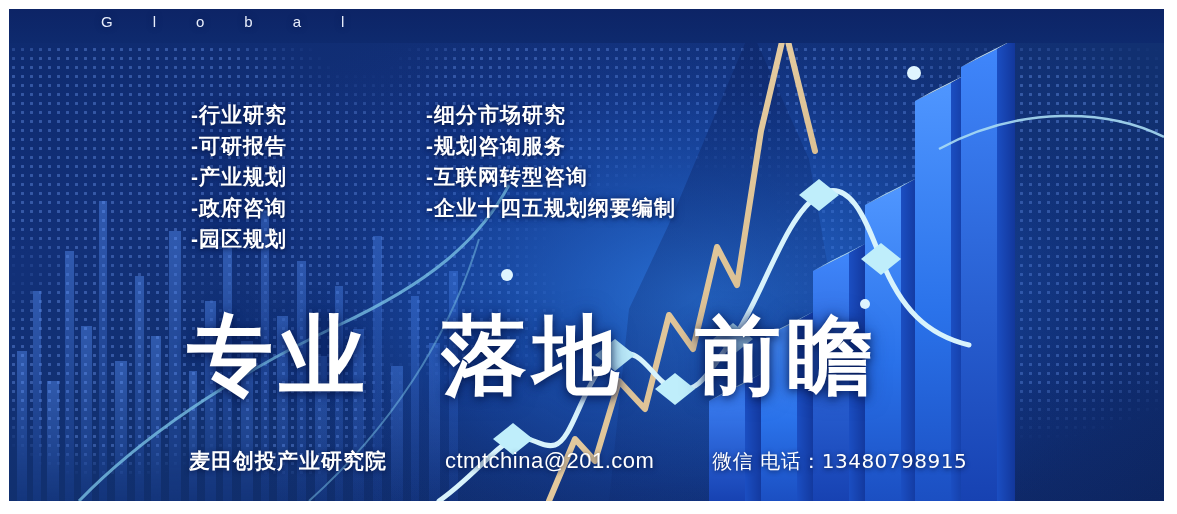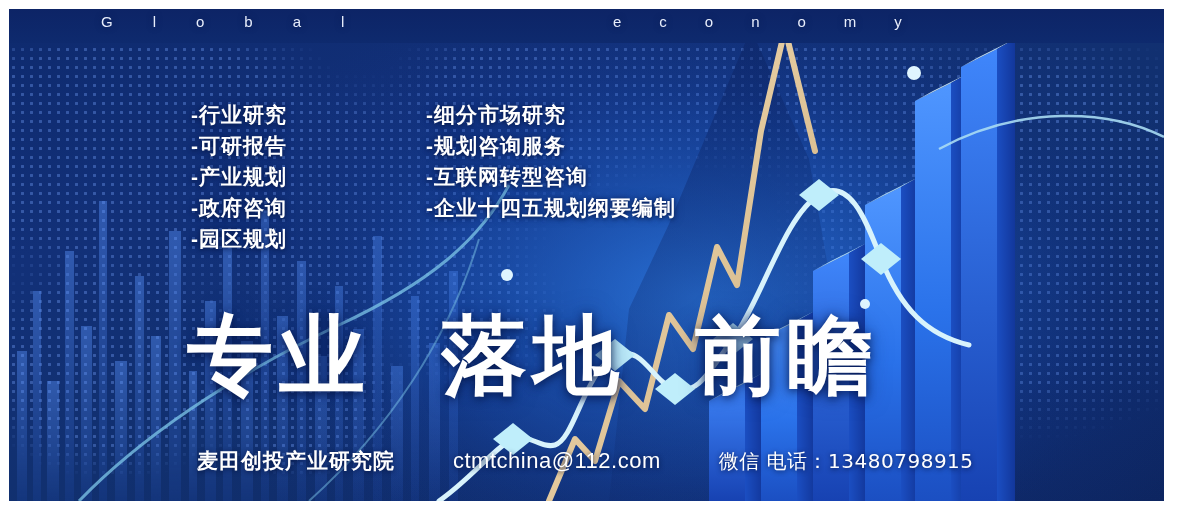--- a/index.html
+++ b/index.html
@@ -154,21 +154,20 @@
   #footer-row {
     position: absolute;
     left: 180px;
     top: 438px;
     z-index: 11;
     display: flex;
     align-items: baseline;
     color: #ffffff;
     white-space: nowrap;
     text-shadow: 0 1px 5px rgba(5,20,66,0.95);
-    padding-left: 8px;
   }
   #footer-row .f-cn {
     font-family: "DejaVu Sans", "Liberation Sans", sans-serif;
     font-weight: 700;
     font-size: 21px;
     letter-spacing: 1px;
   }
   #footer-row .f-mail {
     font-family: "Liberation Sans", sans-serif;
     font-weight: 400;
@@ -320,21 +319,20 @@
         <circle cx="905" cy="64" r="7"></circle>
       </g>
 
       <path d="M930,140 C1010,96 1100,100 1155,128" fill="none" stroke="#a9dcf3" stroke-width="2.5" opacity="0.9"></path>
       <path d="M70,492 C130,430 220,368 330,316 C420,274 470,232 500,176" fill="none" stroke="#7fc8ea" stroke-width="3" opacity="0.75"></path>
       <path d="M300,492 C380,420 440,330 470,230" fill="none" stroke="#79c2e6" stroke-width="2" opacity="0.5"></path>
     </svg>
 
     <div class="top-strip"></div>
     <div class="kerned" id="kw-global">Global</div>
-    <div class="kerned" id="kw-economy">economy</div>
 
     <div class="bullets" id="bullets-left">
       <div>-行业研究</div>
       <div>-可研报告</div>
       <div>-产业规划</div>
       <div>-政府咨询</div>
       <div>-园区规划</div>
     </div>
 
     <div class="bullets" id="bullets-right">
@@ -345,18 +343,18 @@
     </div>
 
     <div id="slogan">
       <span>专业</span>
       <span>落地</span>
       <span>前瞻</span>
     </div>
 
     <div id="footer-row">
       <span class="f-cn">麦田创投产业研究院</span>
-      <span class="f-mail">ctmtchina@112.com</span>
+      <span class="f-mail">ctmtchina@201.com</span>
       <span class="f-phone">微信 电话：13480798915</span>
     </div>
 
   </div>
 </div>
 
 </body></html>

